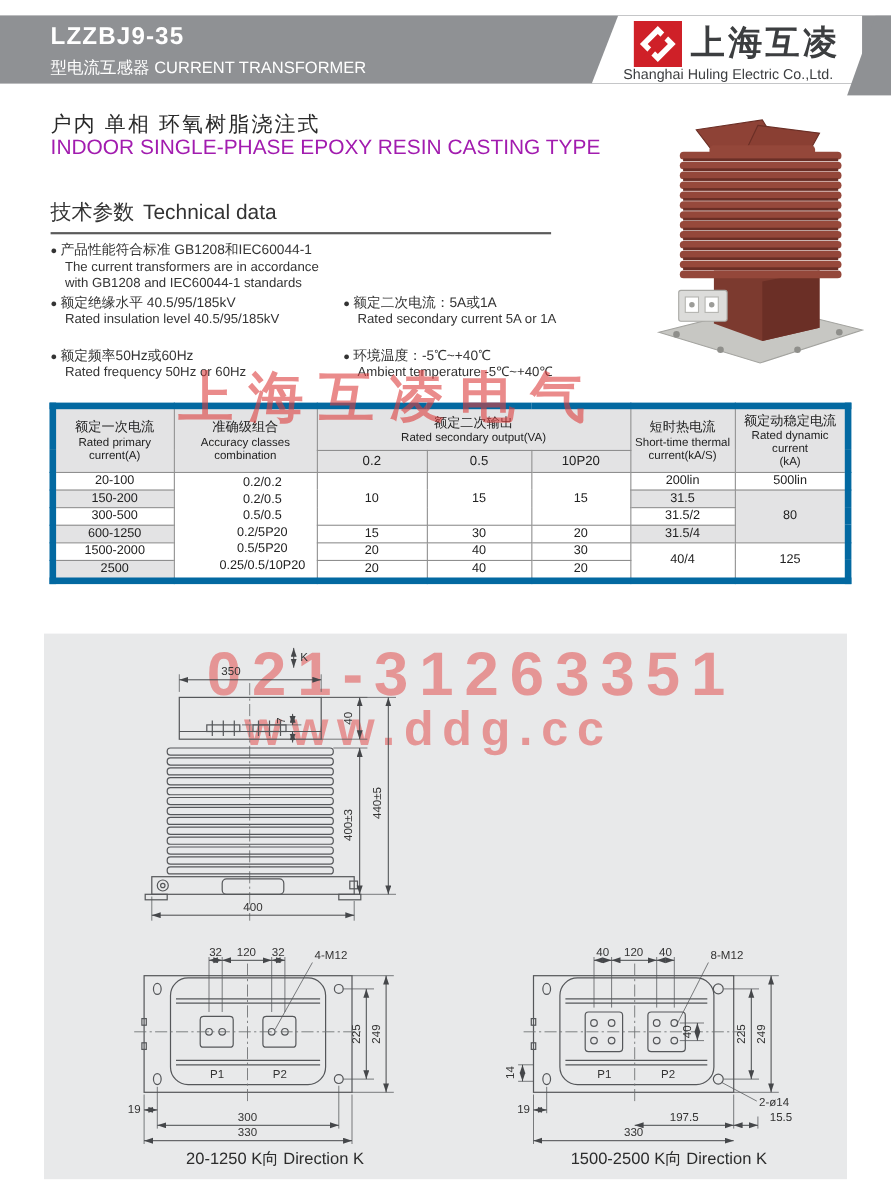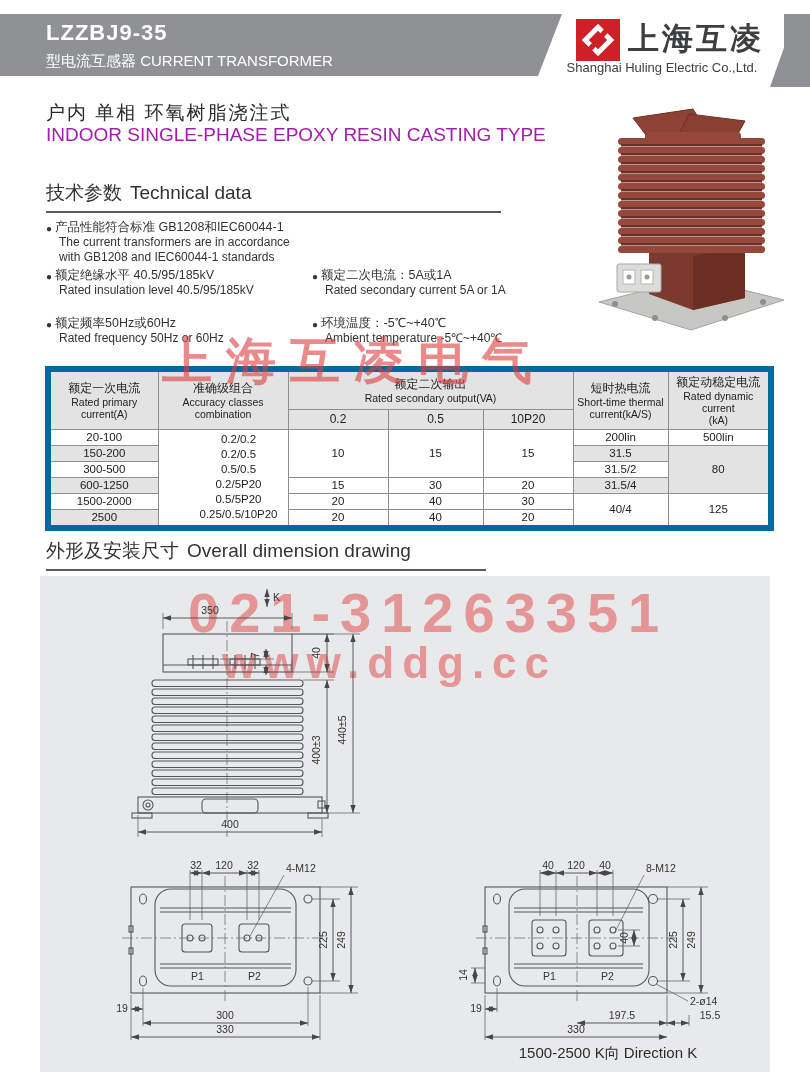--- a/index.html
+++ b/index.html
@@ -255,23 +255,20 @@
       </tr>
       <tr>
         <td class="v sh">2500</td>
         <td class="v">20</td>
         <td class="v">40</td>
         <td class="v">20</td>
       </tr>
     </tbody>
   </table>
 
-  <div class="sec-h" style="left:46px;top:538px;width:440px;">
-    <span>外形及安装尺寸</span><span class="en">Overall dimension drawing</span>
-  </div>
 
   <div class="draw-box"></div>
   <div class="wm-phone">021-31263351</div>
   <div class="wm-site">www.ddg.cc</div>
 
   <svg class="dsvg" style="left:70px;top:585px;" width="400" height="272" viewBox="0 0 400 272">
     <defs>
       <marker id="ar1e" markerWidth="10" markerHeight="8" refX="9" refY="3" orient="auto">
           <path d="M0,0L9,3L0,6Z" fill="#45474a"></path>
         </marker>
@@ -400,20 +397,21 @@
       <line class="d2" x1="31" y1="149" x2="43" y2="149"></line>
       <text x="22" y="152" text-anchor="middle">19</text>
       <line class="d2" x1="43" y1="163" x2="208" y2="163"></line>
       <text x="125" y="159" text-anchor="middle">300</text>
       <line class="d2" x1="31" y1="177" x2="220" y2="177"></line>
       <text x="125" y="173" text-anchor="middle">330</text>
       <text x="91" y="120" font-size="11.5">P1</text>
       <text x="148" y="120" font-size="11.5">P2</text>
     </g>
   </svg>
+  <div class="cap" style="left:100px;width:300px;">20-1250 K向 Direction K</div>
 
   <svg class="dsvg" style="left:448px;top:860px;" width="320" height="185" viewBox="0 0 320 185">
     <defs>
       <marker id="ar3e" markerWidth="10" markerHeight="8" refX="9" refY="3" orient="auto">
           <path d="M0,0L9,3L0,6Z" fill="#45474a"></path>
         </marker>
       <marker id="ar3s" markerWidth="10" markerHeight="8" refX="9" refY="3" orient="auto-start-reverse">
           <path d="M0,0L9,3L0,6Z" fill="#45474a"></path>
         </marker>
     </defs>

